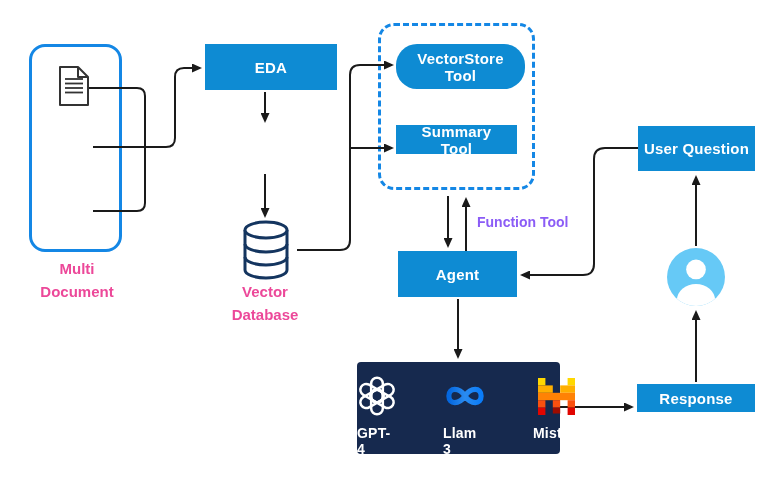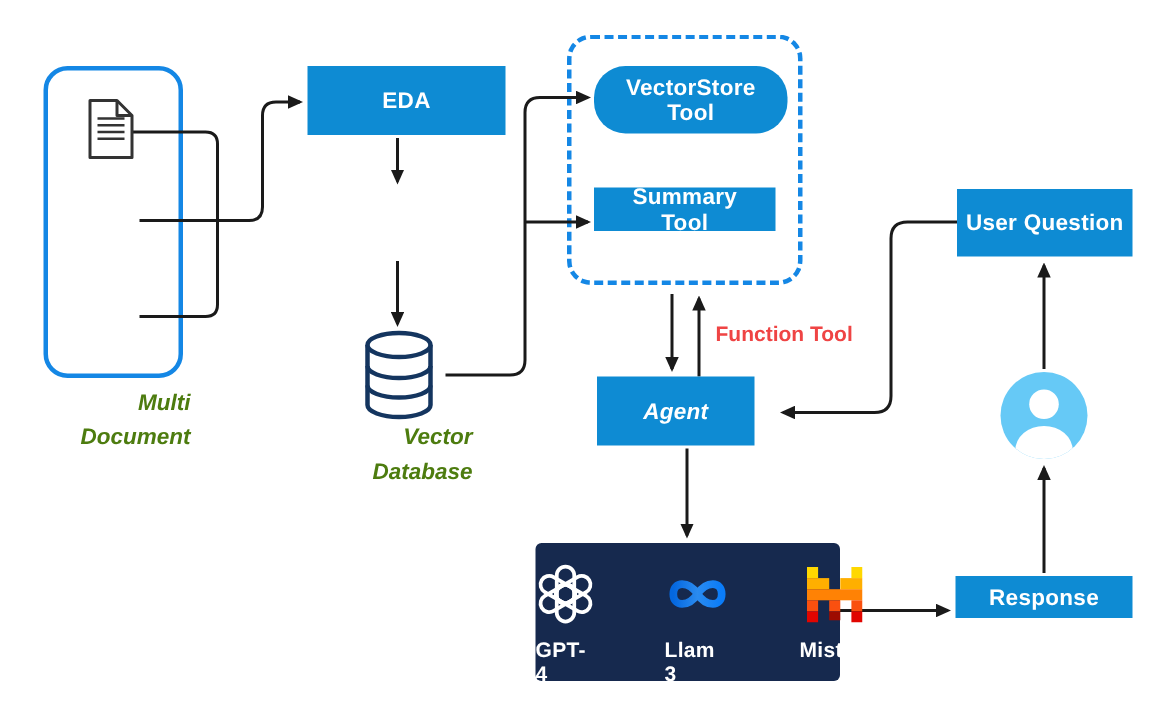--- a/index.html
+++ b/index.html
@@ -47,31 +47,30 @@
   .dashed-box {
     position: absolute;
     z-index: 0;
     border: 3px dashed #1487E5;
     border-radius: 16px;
     background: transparent;
   }
   .black-label {
     position: absolute;
     z-index: 2;
-    color: #4d7c0f;
+    color: #ec4899;
     font-weight: 700;
     font-size: 15px;
     line-height: 23px;
-    text-align: right;
-    font-style: italic;
+    text-align: center;
   }
   .fn-label {
     position: absolute;
     z-index: 2;
-    color: #ef4444;
+    color: #8b5cf6;
     font-weight: 700;
     font-size: 14px;
     white-space: nowrap;
   }
   .llm-box {
     position: absolute;
     z-index: 2;
     background: #16294E;
     border-radius: 4px;
     display: flex;
@@ -185,21 +184,21 @@
     <div>Tool</div>
   </div>
 
   <div class="node box" style="left:396px; top:125px; width:121px; height:29px;">
     <div>Summary</div>
     <div>Tool</div>
   </div>
 
   <div class="fn-label" style="left:477px; top:214px;">Function Tool</div>
 
-  <div class="node box" style="left:398px; top:251px; width:105px; height:46px;font-style:italic;">
+  <div class="node box" style="left:398px; top:251px; width:119px; height:46px;">
     <span>Agent</span>
   </div>
 
   <div class="node box" style="left:638px; top:126px; width:117px; height:45px;">
     <span>User Question</span>
   </div>
 
   <div class="avatar" style="left:667px; top:248px;">
     <svg width="58" height="58" viewBox="0 0 100 100">
       <circle cx="50" cy="37" r="17" fill="#ffffff"></circle>

